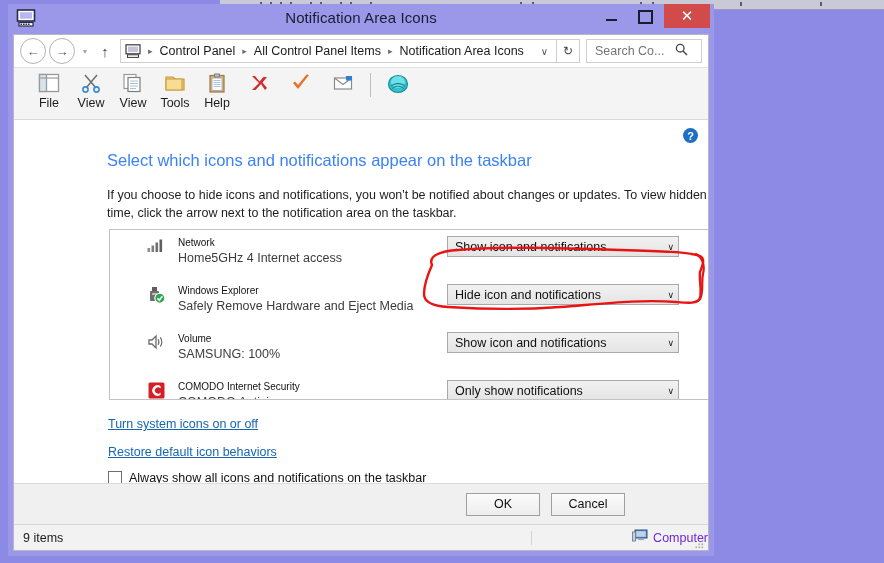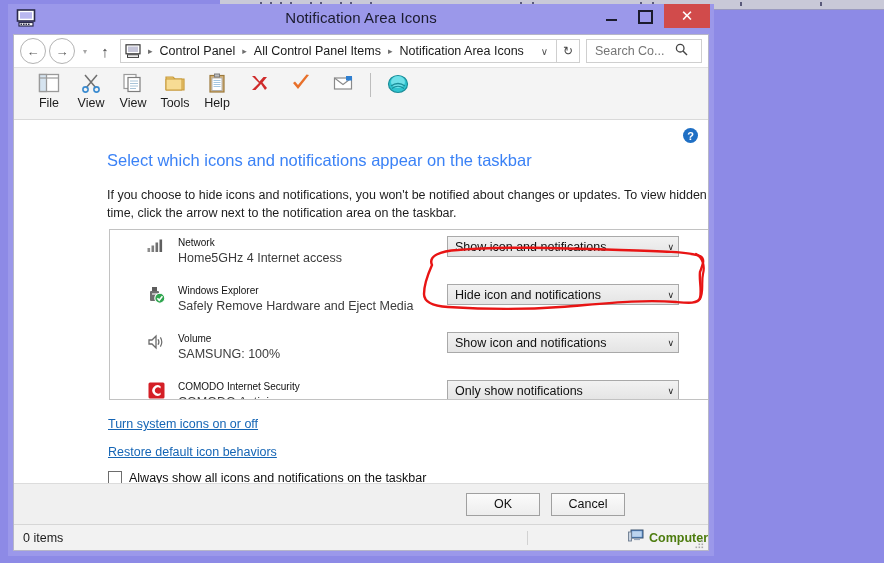--- a/index.html
+++ b/index.html
@@ -380,24 +380,23 @@
   #status-items {
     font-size: 12.5px;
     color: #1c1c1c;
     padding-left: 9px;
     width: 622px;
     border-right: 1px solid #d2d2d2;
     box-sizing: border-box;
   }
   #status-computer {
     display: flex; align-items: center;
-    font-size: 12.5px; color: #4d7c0f;
+    font-size: 12.5px; color: #6d28d9;
     margin-left: 100px;
     gap: 5px;
-    font-weight: bold;
   }
   #grip {
     position: absolute;
     right: 3px; bottom: 3px;
     width: 11px; height: 11px;
   }
 
   
   #annotation {
     position: absolute;
@@ -705,21 +704,21 @@
         <span id="chk-label">Always show all icons and notifications on the taskbar</span>
       </div>
     </div>
 
     <div id="buttonbar">
       <button class="dlgbtn">OK</button>
       <button class="dlgbtn">Cancel</button>
     </div>
 
     <div id="statusbar">
-      <div id="status-items">0 items</div>
+      <div id="status-items">9 items</div>
       <div id="status-computer">
         <span>
           <svg width="16" height="14" viewBox="0 0 16 14">
             <rect x="3" y="1" width="12" height="8" fill="#5a8fd0" stroke="#39506d" stroke-width="1"></rect>
             <rect x="4.2" y="2.2" width="9.5" height="5.6" fill="#bcd4ee"></rect>
             <rect x="6" y="9.5" width="6" height="1.6" fill="#9aa8bb"></rect>
             <rect x="0.5" y="3" width="3" height="9" fill="#c9d4e2" stroke="#6d7c90" stroke-width="0.9"></rect>
           </svg>
         </span>
         <span>Computer</span>

